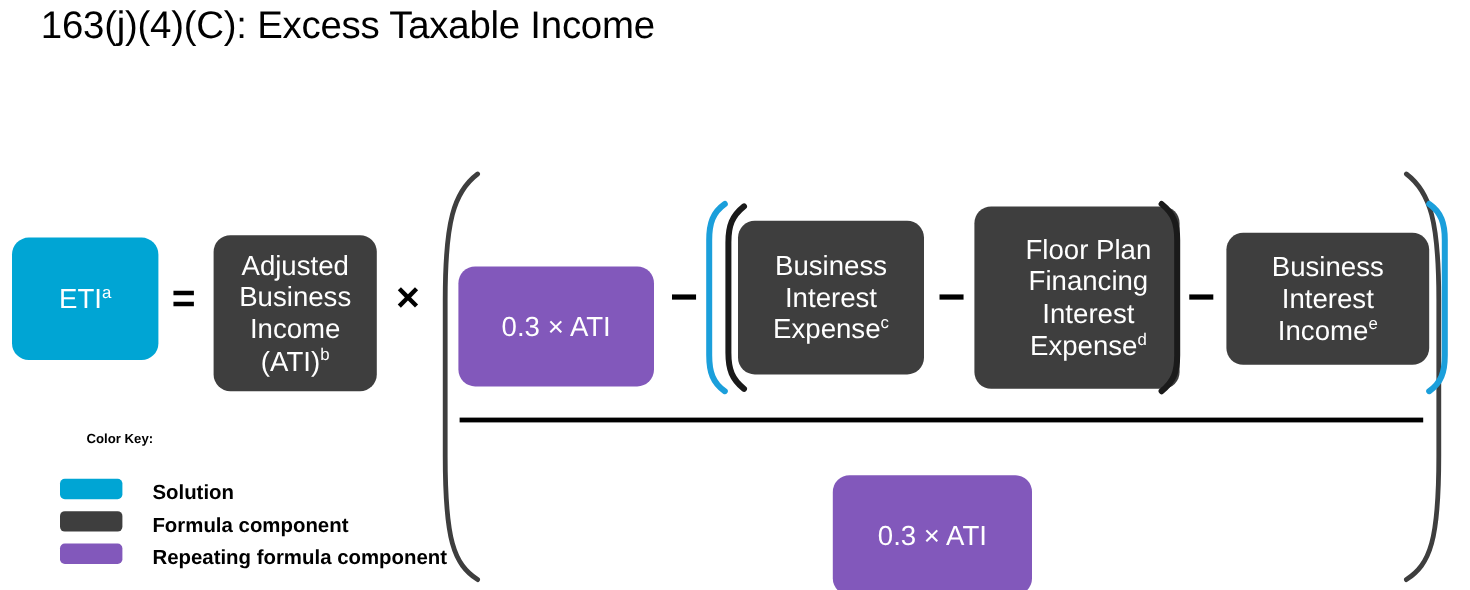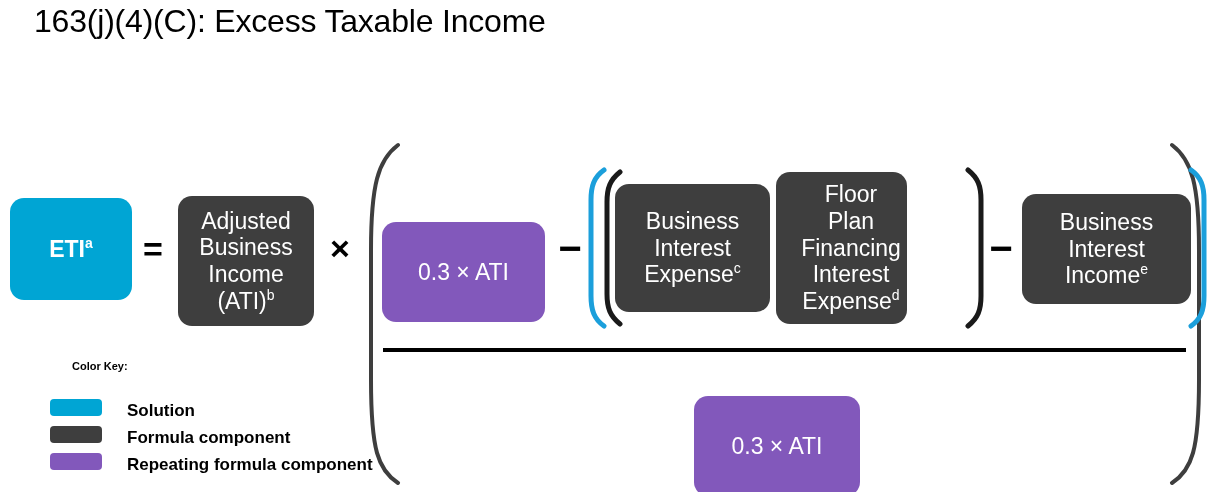--- a/index.html
+++ b/index.html
@@ -49,21 +49,21 @@
     border-radius: 14px;
     color: #ffffff;
     display: flex;
     align-items: center;
     justify-content: center;
     text-align: center;
     font-size: 23px;
     line-height: 1.16;
     padding: 4px 8px;
   }
-  .fbox.cyan   { background: #00a5d4; font-weight: bold; }
+  .fbox.cyan   { background: #00a5d4; }
   .fbox.dark   { background: #3e3e3e; }
   .fbox.purple { background: #8258bb; margin-top: 24px; }
 
   .sup {
     font-size: 14px;
     vertical-align: super;
     line-height: 0;
   }
 
   
@@ -171,21 +171,21 @@
   <div class="fbox dark" style="left:615px; top:184px; width:155px; height:128px;">
     <span>
       <span>Business</span><br>
       <span>Interest</span><br>
       <span>Expense</span><span class="sup">c</span>
     </span>
   </div>
 
   <div class="op minus" style="left:778px; top:228px; width:30px; height:40px;">−</div>
 
-  <div class="fbox dark" style="left:776px; top:172px; width:131px; height:152px;padding-left:27px;">
+  <div class="fbox dark" style="left:812px; top:172px; width:171px; height:152px;padding-left:27px;">
     <span>
       <span>Floor Plan</span><br>
       <span>Financing</span><br>
       <span>Interest</span><br>
       <span>Expense</span><span class="sup">d</span>
     </span>
   </div>
 
   <div class="op minus" style="left:986px; top:228px; width:30px; height:40px;">−</div>
 

